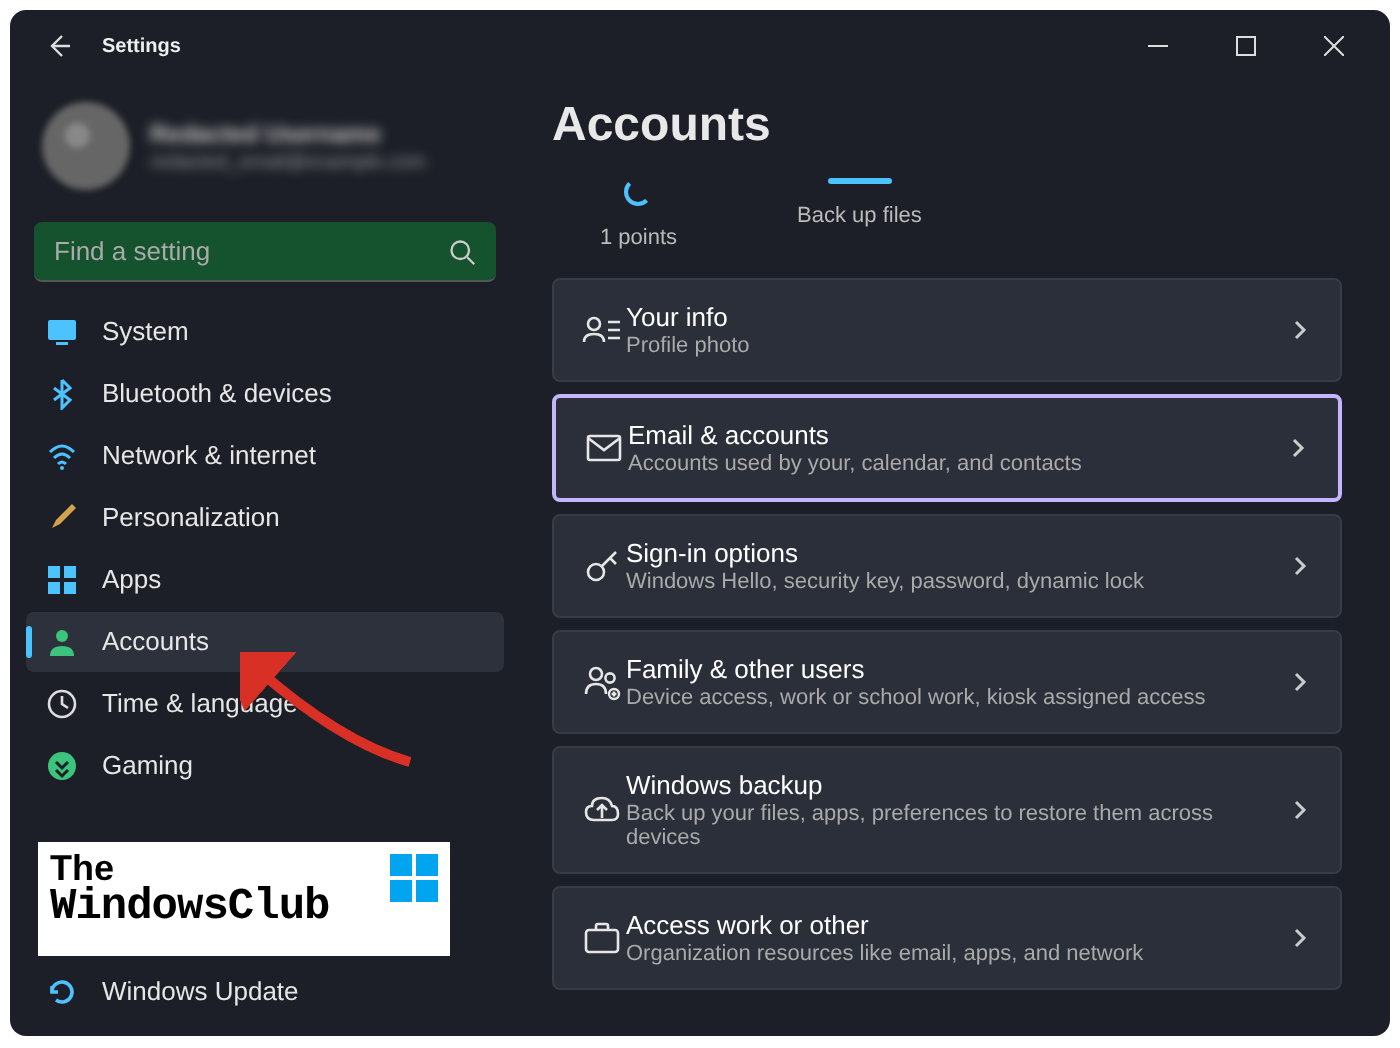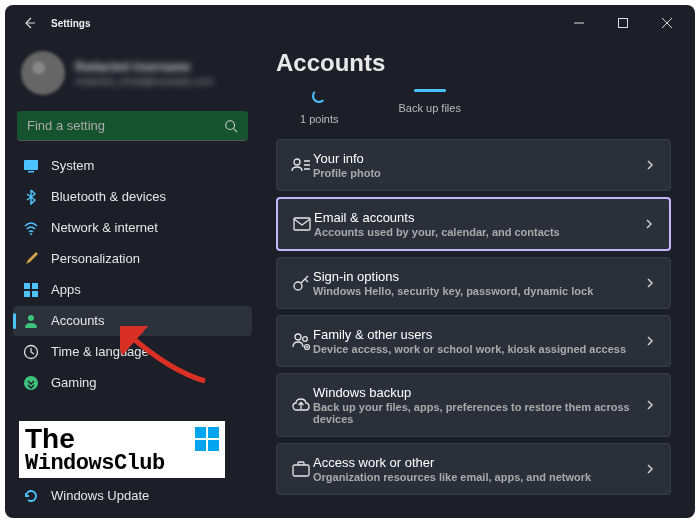--- a/index.html
+++ b/index.html
@@ -29,25 +29,25 @@
 .page-title { font-size: 24px; font-weight: 600; margin-bottom: 12px; }
 .stats { display: flex; gap: 60px; margin: 0 0 14px 24px; }
 .stat { display: flex; align-items: center; gap: 10px; font-size: 11px; color: #bbb; flex-direction: column; }
 .stat-ring { width: 14px; height: 14px; border: 2px solid #4cc2ff; border-top-color: transparent; border-right-color: transparent; border-radius: 50%; }
 .stat-bar { width: 32px; height: 3px; background: #4cc2ff; border-radius: 2px; }
 .card { background: #2b2f3a; border: 1px solid #383c47; border-radius: 4px; padding: 11px 14px; display: flex; align-items: center; gap: 2px; margin-bottom: 6px; cursor: pointer; }
 .card.highlight { border: 2px solid #c4b5fd; }
 .card-icon { width: 20px; height: 20px; display: flex; align-items: center; justify-content: center; color: #e6e6e6; flex-shrink: 0; }
 .card-body { flex: 1; min-width: 0; }
 .card-title { font-size: 13px; color: #fff; }
-.card-sub { font-size: 11px; color: #aaa; margin-top: 1px; font-weight: bold; }
+.card-sub { font-size: 11px; color: #aaa; margin-top: 1px; }
 .chev { color: #ccc; flex-shrink: 0; }
 .arrow { position: absolute; left: 115px; top: 285px; pointer-events: none; z-index: 5; }
 .watermark { position: absolute; left: 14px; bottom: 40px; width: 206px; height: 57px; background: #fff; color: #000; font-weight: 700; font-family: Georgia, serif; line-height: 1; padding: 4px 6px; z-index: 4; }
-.watermark .l1 { font-size: 28px; }
+.watermark .l1 { font-size: 18px; }
 .watermark .l2 { font-size: 22px; letter-spacing: -0.5px; font-family: Liberation Mono, monospace; }
 .wm-sq { position: absolute; right: 6px; top: 6px; width: 24px; height: 24px; }
 .wm-sq div { position: absolute; width: 11px; height: 11px; background: #00a4ef; }
 svg { display: block; }
 </style>
 </head>
 <body>
 
 <div class="window">
   <div class="titlebar">

